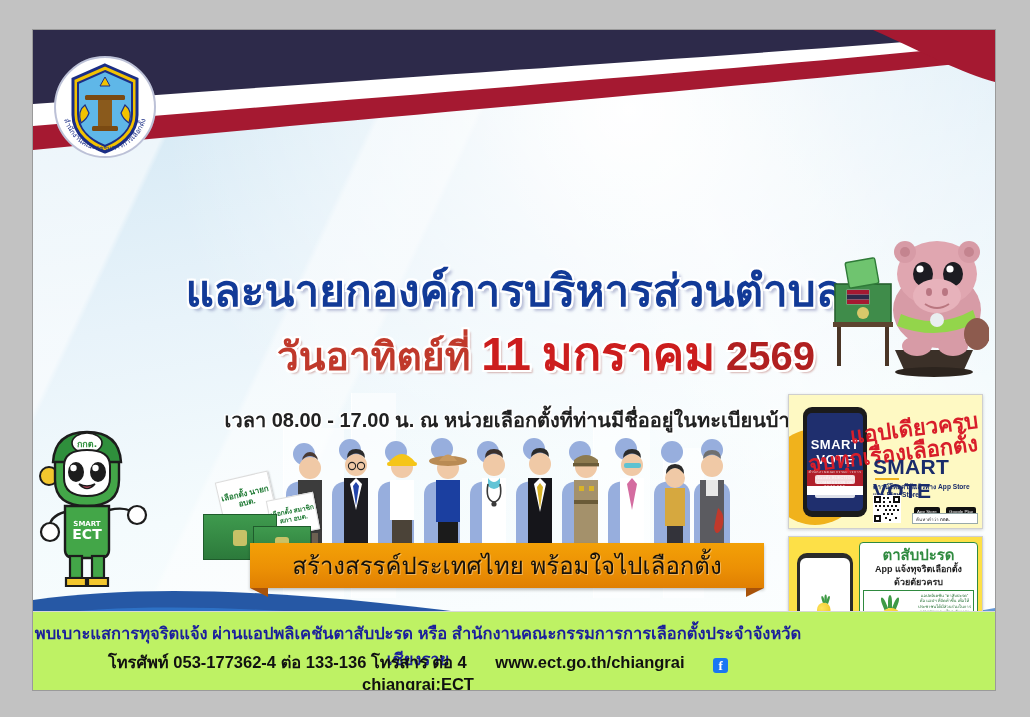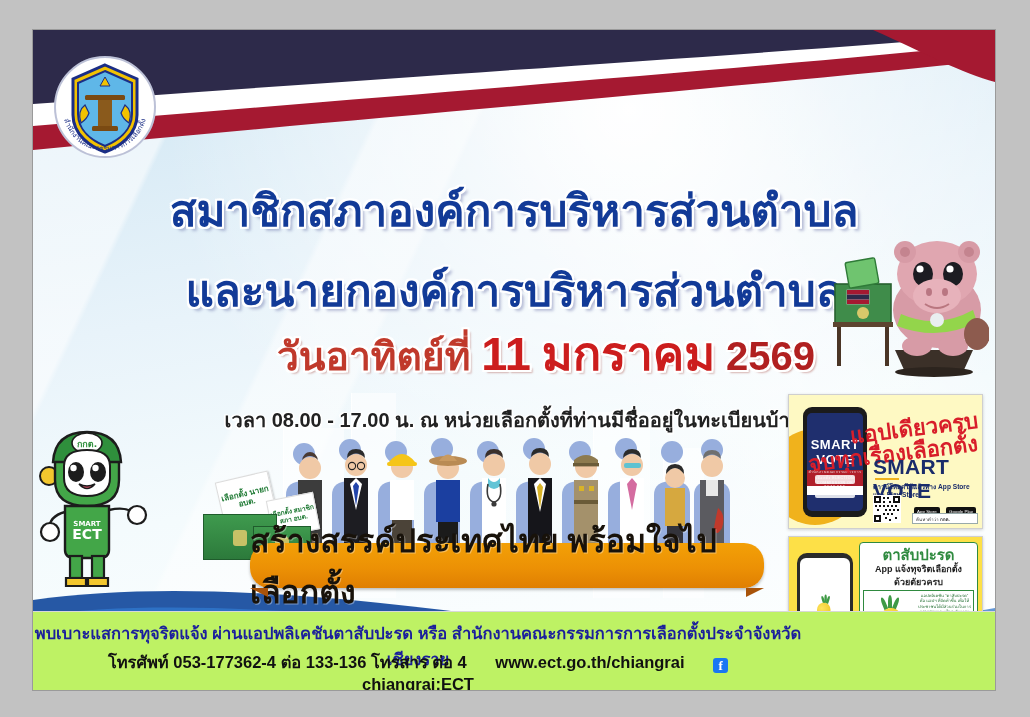--- a/index.html
+++ b/index.html
@@ -73,25 +73,24 @@
     position:absolute;left:0;top:374px;width:100%;text-align:center;
     font-size:20px;font-weight:bold;color:#222;
     text-shadow:1.5px 0 0 #fff,-1.5px 0 0 #fff,0 1.5px 0 #fff,0 -1.5px 0 #fff,
       1.5px 1.5px 0 #fff,-1.5px -1.5px 0 #fff;
   }
   
   .slogan{
     position:absolute;left:217px;top:513px;width:514px;height:45px;
     background:linear-gradient(180deg,#f3a007 0%,#ec9105 55%,#e07f02 100%);
     display:flex;align-items:center;justify-content:center;
-    font-size:32px;font-weight:bold;color:#18120a;
+    font-size:24px;font-weight:normal;color:#18120a;
     text-shadow:1px 1px 0 rgba(255,255,255,.35);
     box-shadow:0 2px 3px rgba(0,0,0,.25);
     z-index:8;
-    border-radius:20px;
   }
   .slogan:before,.slogan:after{
     content:"";position:absolute;top:100%;border-style:solid;
   }
   .slogan:before{left:0;border-width:9px 0 0 18px;border-color:#a8530a transparent transparent transparent;}
   .slogan:after{right:0;border-width:9px 18px 0 0;border-color:#a8530a transparent transparent transparent;}
   
   .footer{
     position:absolute;left:0;bottom:0;width:100%;height:78px;background:#bef264;
     border-top:1px solid #d8d8d8;z-index:9;
@@ -208,21 +207,20 @@
       <circle cx="54" cy="54" r="50" fill="none" stroke="#1b2e86" stroke-width="2" opacity=".25"></circle>
       <defs>
           <path id="arc" d="M12,56 a42,42 0 0,0 84,0"></path>
         </defs>
       <text font-size="7.2" fill="#1b2e86" font-family="DejaVu Sans, sans-serif">
         <textPath href="#arc" startOffset="50%" text-anchor="middle">สำนักงานคณะกรรมการการเลือกตั้ง</textPath>
       </text>
     </svg>
   </div>
 
-  <div class="h2 a">สมาชิกสภาองค์การบริหารส่วนตำบล</div>
   <div class="h2 b">และนายกองค์การบริหารส่วนตำบล</div>
 
   <div class="h3">
     <span>วันอาทิตย์ที่</span>
     <span class="big">11</span>
     <span class="big">มกราคม</span>
     <span class="yr">2569</span>
   </div>
   <div class="h4">เวลา 08.00 - 17.00 น. ณ หน่วยเลือกตั้งที่ท่านมีชื่ออยู่ในทะเบียนบ้าน</div>
 

